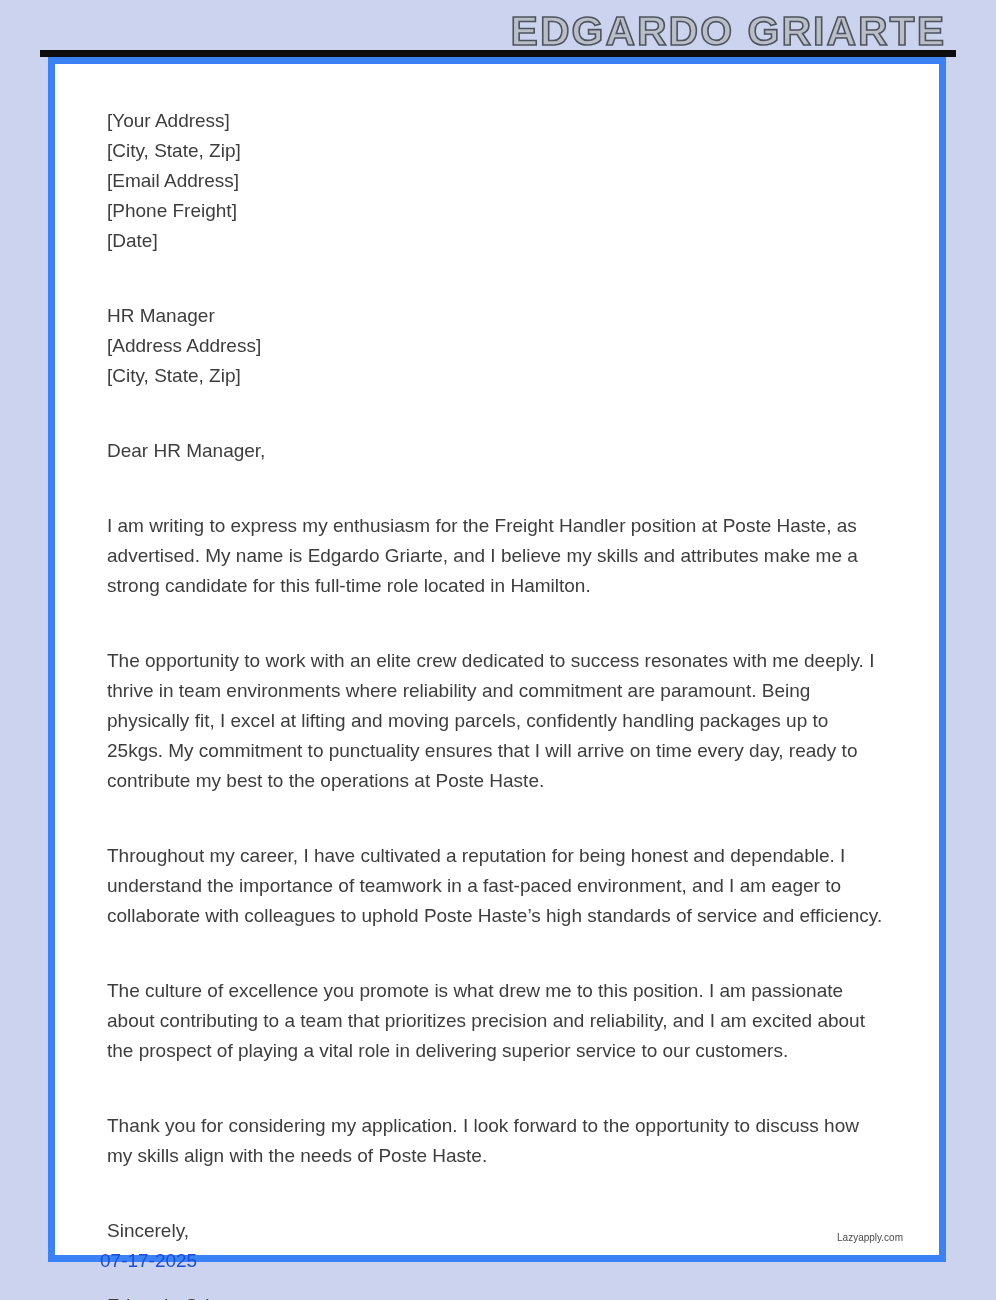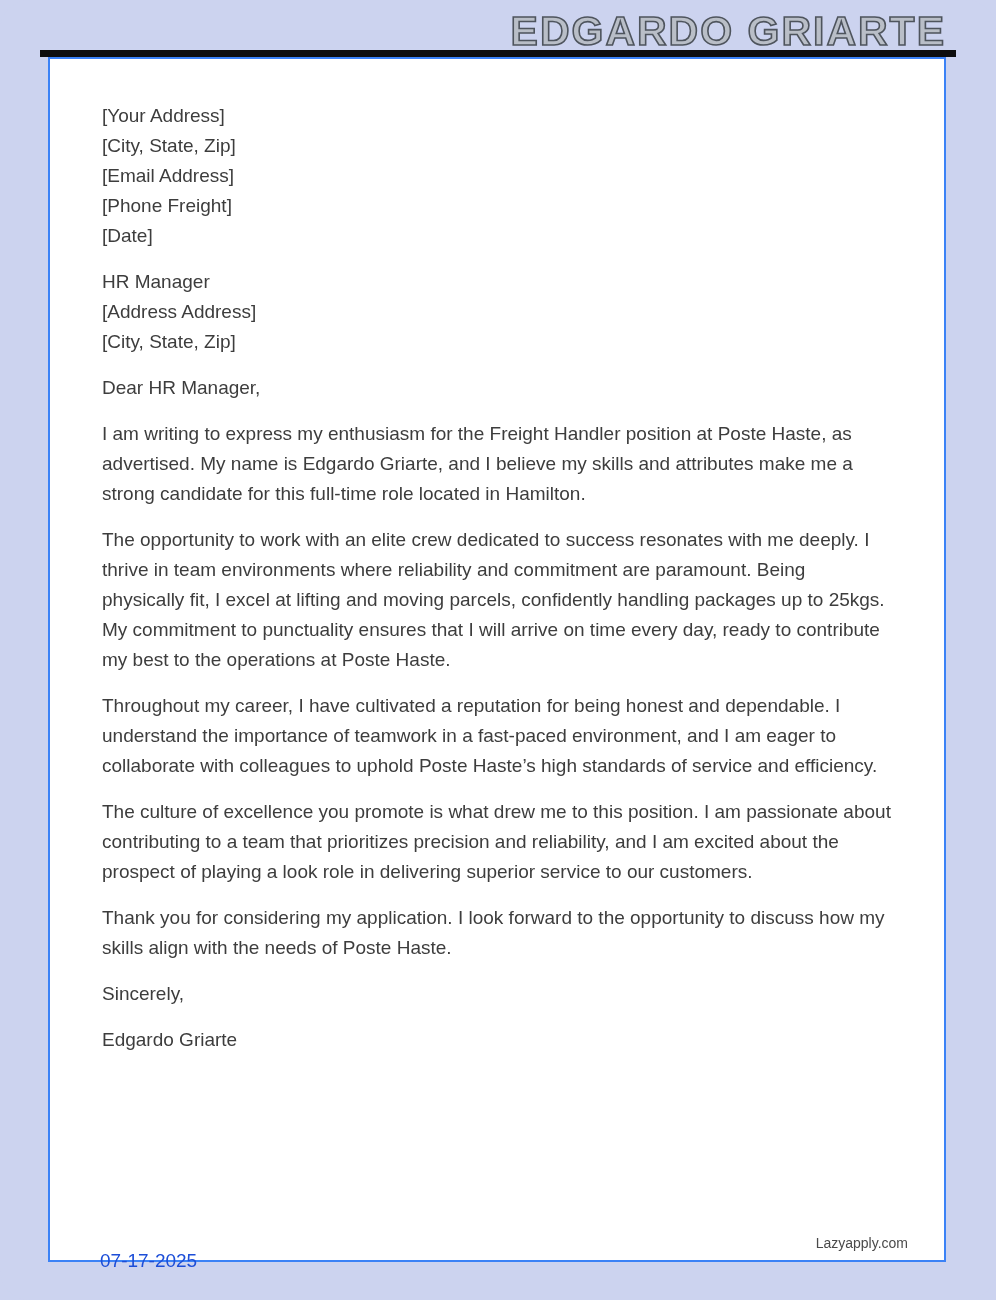--- a/index.html
+++ b/index.html
@@ -36,34 +36,34 @@
     height: 7px;
     background: #0d0d0d;
   }
   .letter {
     position: absolute;
     top: 57px;
     left: 48px;
     width: 898px;
     height: 1205px;
     background: #ffffff;
-    border: 2px solid #3b82f6;
+    border: 7px solid #3b82f6;
     padding: 42px 52px 20px 52px;
     font-size: 19px;
     line-height: 30px;
     color: #3d3d3d;
   }
-  .block { margin-top: 16px; }
+  .block { margin-top: 45px; }
   .block.first { margin-top: 0; }
   .line { display: block; }
   .watermark {
     position: absolute;
     right: 36px;
     bottom: 2px;
-    font-size: 14px;
+    font-size: 10px;
     color: #4a4a4a;
   }
   .letter-date {
     position: absolute;
     left: 100px;
     top: 1250px;
     font-size: 19px;
     color: #1d4ed8;
   }
 </style>
@@ -89,21 +89,21 @@
       <span class="line">HR Manager</span>
       <span class="line">[Address Address]</span>
       <span class="line">[City, State, Zip]</span>
     </div>
 
     <p class="block">Dear HR Manager,</p>
 
     <p class="block">I am writing to express my enthusiasm for the Freight Handler position at Poste Haste, as advertised. My name is Edgardo Griarte, and I believe my skills and attributes make me a strong candidate for this full-time role located in Hamilton.</p>
     <p class="block">The opportunity to work with an elite crew dedicated to success resonates with me deeply. I thrive in team environments where reliability and commitment are paramount. Being physically fit, I excel at lifting and moving parcels, confidently handling packages up to 25kgs. My commitment to punctuality ensures that I will arrive on time every day, ready to contribute my best to the operations at Poste Haste.</p>
     <p class="block">Throughout my career, I have cultivated a reputation for being honest and dependable. I understand the importance of teamwork in a fast-paced environment, and I am eager to collaborate with colleagues to uphold Poste Haste’s high standards of service and efficiency.</p>
-    <p class="block">The culture of excellence you promote is what drew me to this position. I am passionate about contributing to a team that prioritizes precision and reliability, and I am excited about the prospect of playing a look role in delivering superior service to our customers.</p>
+    <p class="block">The culture of excellence you promote is what drew me to this position. I am passionate about contributing to a team that prioritizes precision and reliability, and I am excited about the prospect of playing a vital role in delivering superior service to our customers.</p>
     <p class="block">Thank you for considering my application. I look forward to the opportunity to discuss how my skills align with the needs of Poste Haste.</p>
 
     <p class="block">Sincerely,</p>
 
     <p class="block">Edgardo Griarte</p>
 
     <div class="watermark">Lazyapply.com</div>
   </div>
 
   <div class="letter-date">07-17-2025</div>

